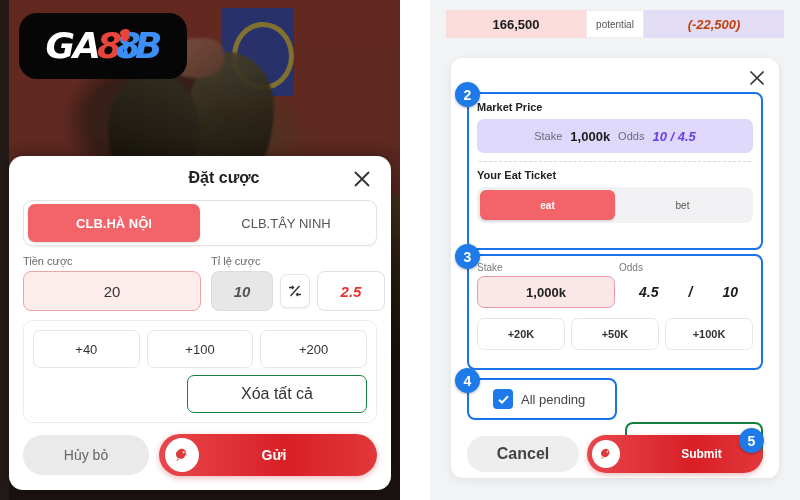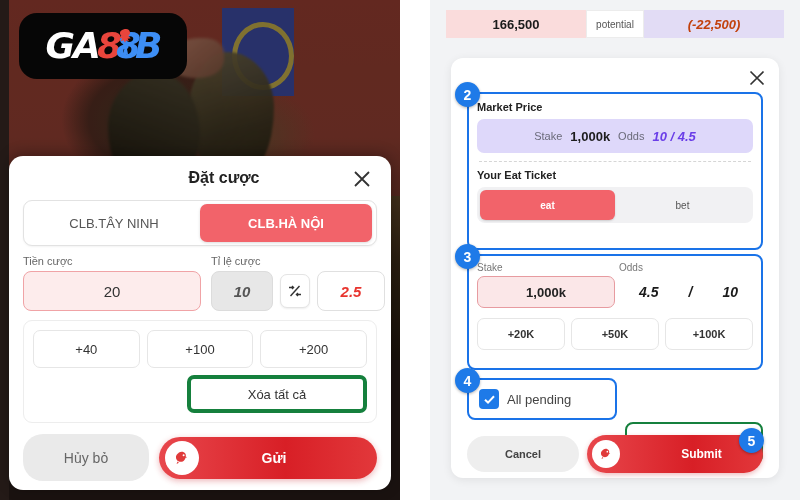--- a/index.html
+++ b/index.html
@@ -231,35 +231,35 @@
     border-radius: 7px;
     background: #fff;
     display: flex; align-items: center; justify-content: center;
     font-size: 13px; color: #333;
     cursor: pointer;
   }
   .clear-row { display: flex; margin-top: 7px; }
   .clear-btn {
     margin-left: auto;
     width: 180px; height: 38px;
-    border: 4px solid #15803d;
+    border: 1px solid #15803d;
     border-radius: 7px;
     background: #fff;
     display: flex; align-items: center; justify-content: center;
-    font-size: 13px; color: #333;
+    font-size: 16px; color: #333;
     cursor: pointer;
     text-align: center;
   }
 
   .action-row {
     display: flex; align-items: center; gap: 10px;
     margin-top: 11px;
   }
   .cancel-pill {
-    width: 126px; height: 47px;
+    width: 126px; height: 40px;
     background: #eaeaea;
     border-radius: 20px;
     display: flex; align-items: center; justify-content: center;
     font-size: 14px; color: #666;
     cursor: pointer;
   }
   .submit-pill {
     flex: 1; height: 42px;
     background: linear-gradient(90deg, #e8474c 0%, #d81f26 58%, #e2383b 100%);
     border-radius: 21px;
@@ -441,21 +441,21 @@
   }
 
   
   .sec4-wrap {
     position: absolute; left: 16px; top: 320px; width: 296px; height: 42px;
     display: flex; gap: 8px;
   }
   .pending-box {
     width: 150px; height: 42px;
     display: flex; align-items: center; gap: 8px;
-    padding-left: 10px;
+    padding-left: 24px;
     cursor: pointer;
   }
   .chk {
     width: 20px; height: 20px;
     background: #1e7ae8;
     border-radius: 4px;
     display: flex; align-items: center; justify-content: center;
     flex: none;
   }
   .pending-lbl { font-size: 13px; color: #444; }
@@ -474,21 +474,21 @@
   .r-action-row {
     position: absolute; left: 16px; top: 376px;
     width: 296px; height: 40px;
     display: flex; align-items: center; gap: 8px;
   }
   .r-cancel {
     width: 112px; height: 36px;
     background: #eeeeee;
     border-radius: 18px;
     display: flex; align-items: center; justify-content: center;
-    font-size: 11px; font-weight: bold; color: #444;
+    font-size: 16px; font-weight: bold; color: #444;
     cursor: pointer;
   }
   .r-submit {
     flex: 1; height: 38px;
     background: linear-gradient(90deg, #e8474c 0%, #d81f26 60%, #e2383b 100%);
     border-radius: 19px;
     display: flex; align-items: center;
     padding-left: 5px;
     box-shadow: 0 2px 5px rgba(200,30,40,.3);
     cursor: pointer;
@@ -539,22 +539,22 @@
     <div class="bet-title-row">
       <div class="bet-title">Đặt cược</div>
       <div class="close-x">
         <svg width="20" height="20" viewBox="0 0 20 20">
           <path d="M3 3 L17 17 M17 3 L3 17" stroke="#333" stroke-width="1.8" fill="none"></path>
         </svg>
       </div>
     </div>
 
     <div class="team-toggle">
+      <div class="team-btn active">CLB.HÀ NỘI</div>
       <div class="team-btn">CLB.TÂY NINH</div>
-      <div class="team-btn active">CLB.HÀ NỘI</div>
     </div>
 
     <div class="field-row">
       <div class="field-col">
         <div class="field-label">Tiền cược</div>
         <div class="stake-box">20</div>
       </div>
       <div class="field-col">
         <div class="field-label">Tỉ lệ cược</div>
         <div class="odds-group">

